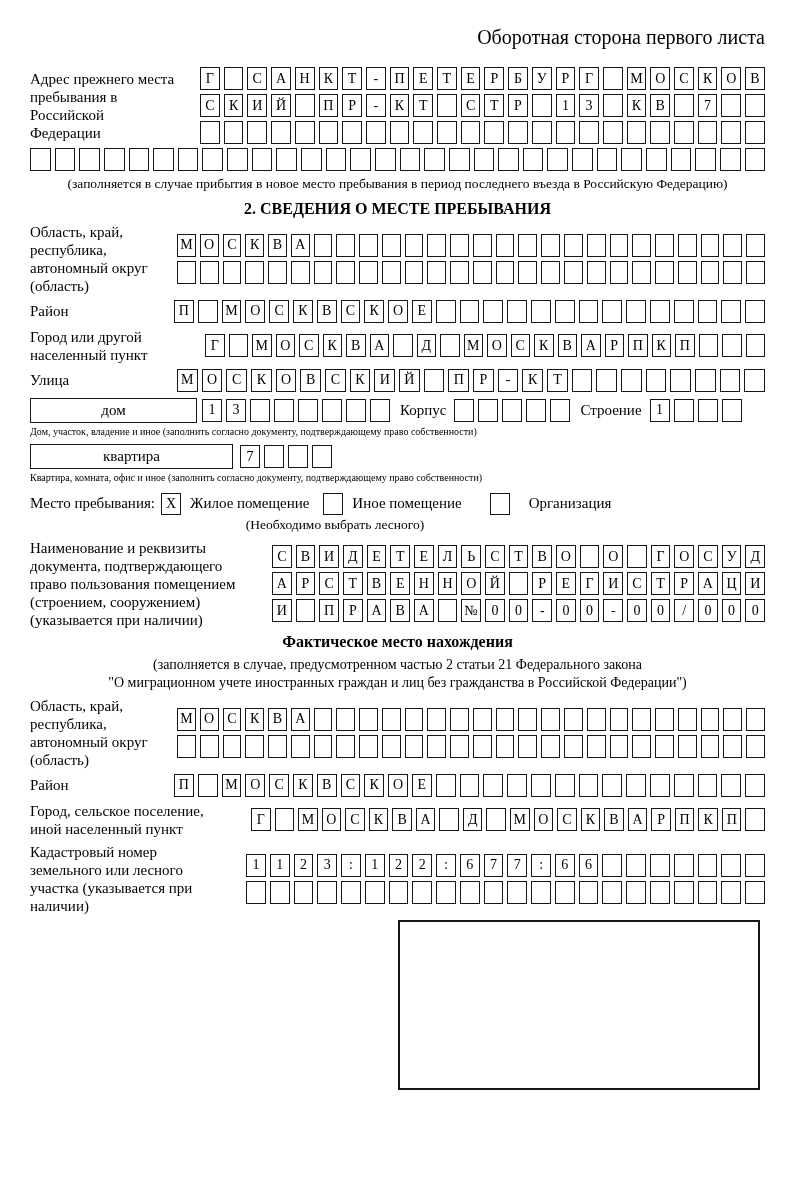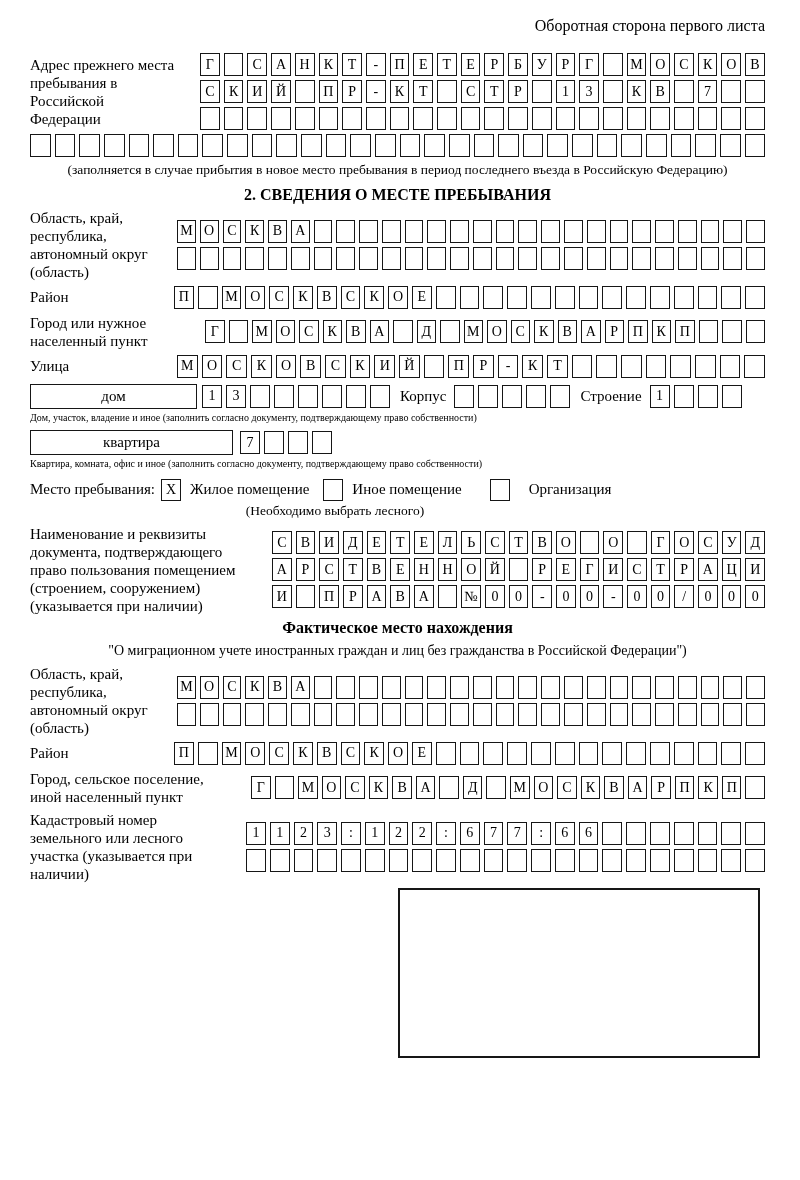--- a/index.html
+++ b/index.html
@@ -4,21 +4,21 @@
 <style>
   * { box-sizing: border-box; }
   html,body { margin:0; padding:0; }
   body {
     width:800px; height:1180px; overflow:hidden;
     background:#ffffff; color:#000;
     font-family:"Liberation Serif", serif;
   }
   .page { padding:0 35px 0 30px; }
 
-  .hdr-right { padding-top:17px; text-align:right; font-size:16px; }
+  .hdr-right { padding-top:26px; text-align:right; font-size:20px; }
 
   
   .boxrow { display:flex; gap:4px; }
   .cbox {
     height:23px; border:1.5px solid #161616; background:#fff;
     display:flex; align-items:center; justify-content:center;
     font-size:14px; line-height:1;
   }
   .grow .cbox { flex:1 1 0; min-width:0; }
   .fixed .cbox { width:20px; flex:0 0 auto; }
@@ -288,21 +288,21 @@
           <div class="cbox"></div>
           <div class="cbox"></div>
           <div class="cbox"></div>
           <div class="cbox"></div>
           <div class="cbox"></div>
         </div>
     </div>
   </div>
 
   <div class="fieldrow mt5">
-    <div class="flabel w-city1">Город или нужное населенный пункт</div>
+    <div class="flabel w-city1">Город или другой населенный пункт</div>
     <div class="rowstack">
       <div class="boxrow grow">
           <div class="cbox">Г</div>
           <div class="cbox"></div>
           <div class="cbox">М</div>
           <div class="cbox">О</div>
           <div class="cbox">С</div>
           <div class="cbox">К</div>
           <div class="cbox">В</div>
           <div class="cbox">А</div>
@@ -479,20 +479,21 @@
           <div class="cbox">0</div>
           <div class="cbox">/</div>
           <div class="cbox">0</div>
           <div class="cbox">0</div>
           <div class="cbox">0</div>
         </div>
     </div>
   </div>
 
   <div class="sec-title" style="margin-top:4px;">Фактическое место нахождения</div>
+  <div class="fact-note">(заполняется в случае, предусмотренном частью 2 статьи 21 Федерального закона</div>
   <div class="fact-note">"О миграционном учете иностранных граждан и лиц без гражданства в Российской Федерации")</div>
 
   <div class="fieldrow mt5">
     <div class="flabel w-region">Область, край, республика, автономный округ (область)</div>
     <div class="rowstack">
       <div class="boxrow grow">
           <div class="cbox">М</div>
           <div class="cbox">О</div>
           <div class="cbox">С</div>
           <div class="cbox">К</div>

